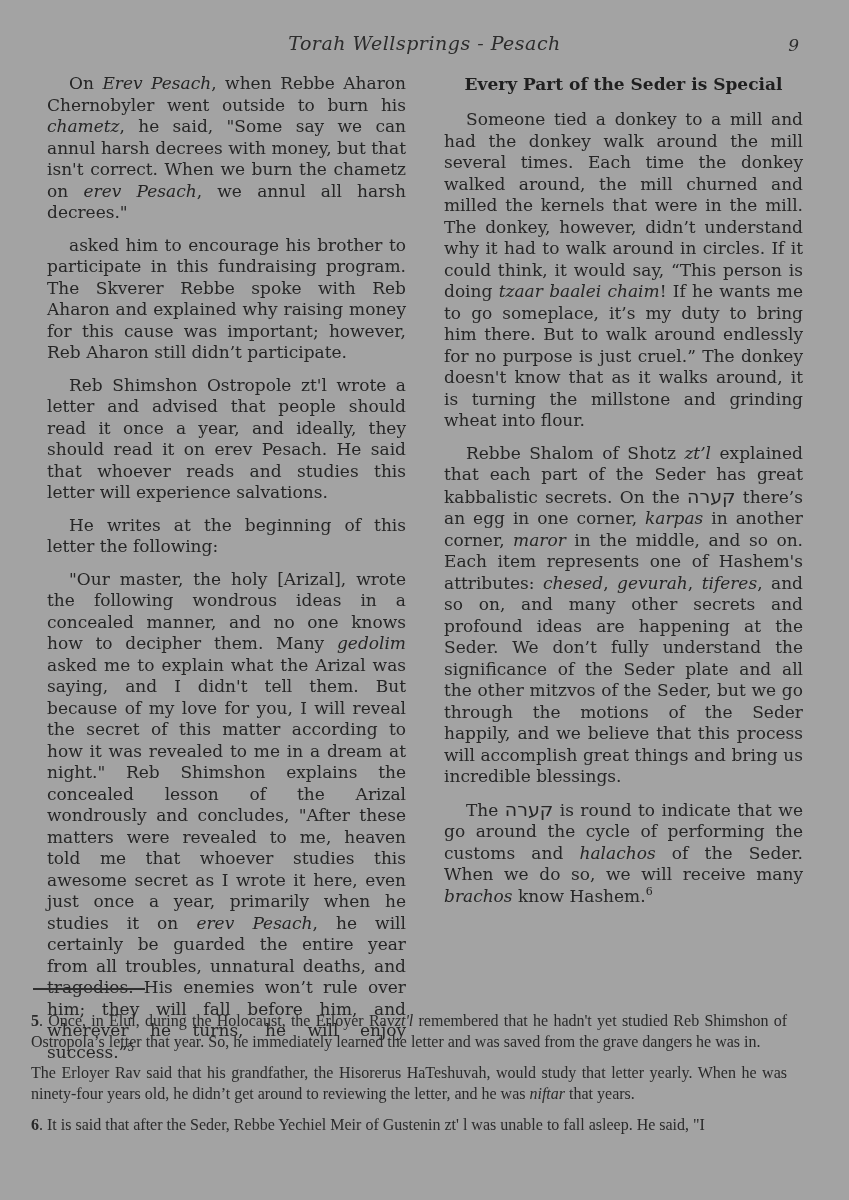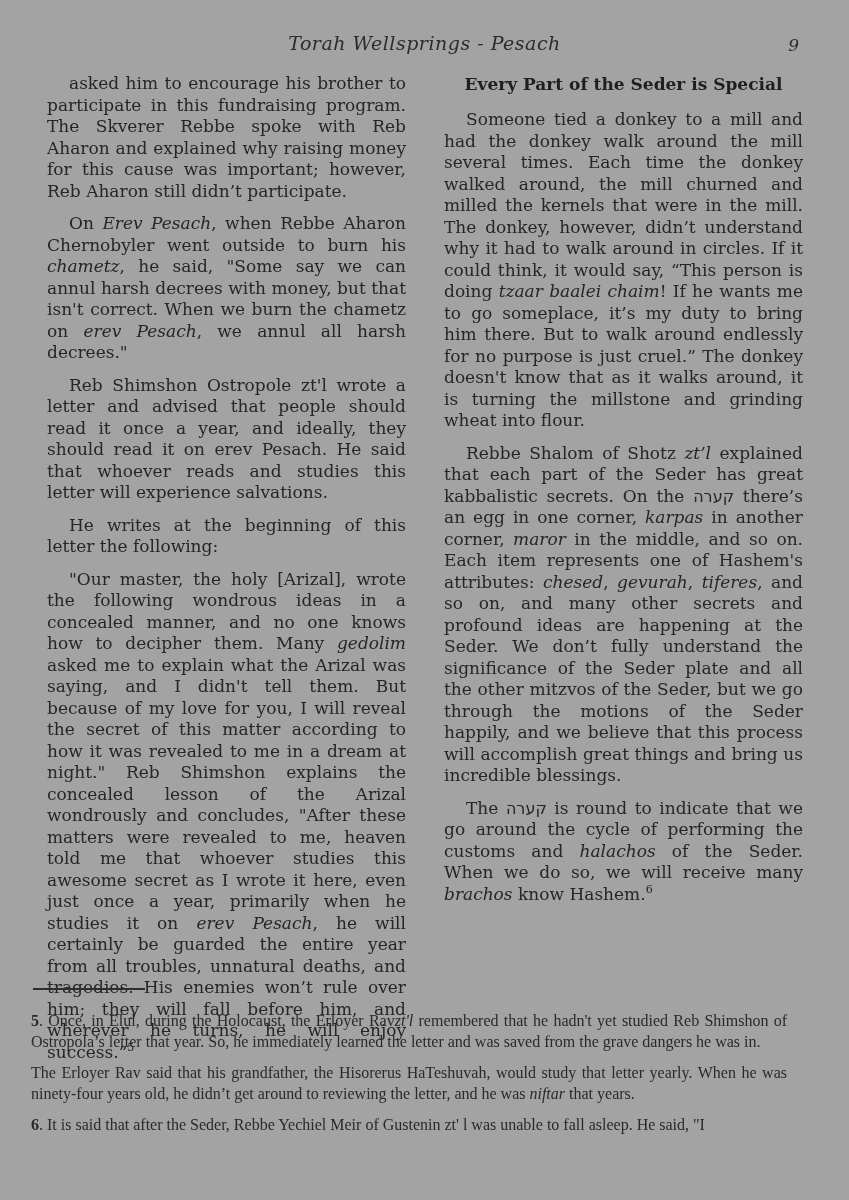--- a/index.html
+++ b/index.html
@@ -58,21 +58,21 @@
     text-align: center;
     color: #1f1f1f;
   }
   sup {
     font-size: 11px;
     line-height: 0;
     vertical-align: super;
   }
   .hebrew {
     font-family: "DejaVu Sans", sans-serif;
-    font-size: 16px;
+    font-size: 19px;
   }
   
   .footnotes {
     position: absolute;
     top: 980px;
     left: 31px;
     width: 756px;
   }
   .footnote-rule {
     width: 112px;
@@ -96,22 +96,22 @@
 <div class="page">
 
   <header>
     <div class="running-title">Torah Wellsprings - Pesach</div>
     <div class="page-number">9</div>
   </header>
 
   <main class="columns">
 
     <section class="col">
+      <p class="body-p"><span>On </span><i>Erev Pesach</i><span>, when Rebbe Aharon Chernobyler went outside to burn his </span><i>chametz</i><span>, he said, "Some say we can annul harsh decrees with money, but that isn't correct. When we burn the chametz on </span><i>erev Pesach</i><span>, we annul all harsh decrees."</span></p>
       <p class="body-p"><span>asked him to encourage his brother to participate in this fundraising program. The Skverer Rebbe spoke with Reb Aharon and explained why raising money for this cause was important; however, Reb Aharon still didn’t participate.</span></p>
-      <p class="body-p"><span>On </span><i>Erev Pesach</i><span>, when Rebbe Aharon Chernobyler went outside to burn his </span><i>chametz</i><span>, he said, "Some say we can annul harsh decrees with money, but that isn't correct. When we burn the chametz on </span><i>erev Pesach</i><span>, we annul all harsh decrees."</span></p>
       <p class="body-p"><span>Reb Shimshon Ostropole zt'l wrote a letter and advised that people should read it once a year, and ideally, they should read it on erev Pesach. He said that whoever reads and studies this letter will experience salvations.</span></p>
       <p class="body-p"><span>He writes at the beginning of this letter the following:</span></p>
       <p class="body-p"><span>"Our master, the holy [Arizal], wrote the following wondrous ideas in a concealed manner, and no one knows how to decipher them. Many </span><i>gedolim</i><span> asked me to explain what the Arizal was saying, and I didn't tell them. But because of my love for you, I will reveal the secret of this matter according to how it was revealed to me in a dream at night." Reb Shimshon explains the concealed lesson of the Arizal wondrously and concludes, "After these matters were revealed to me, heaven told me that whoever studies this awesome secret as I wrote it here, even just once a year, primarily when he studies it on </span><i>erev Pesach</i><span>, he will certainly be guarded the entire year from all troubles, unnatural deaths, and tragedies. His enemies won’t rule over him; they will fall before him, and wherever he turns, he will enjoy success.”</span><sup>5</sup></p>
     </section>
 
     <section class="col">
       <h2 class="section-heading">Every Part of the Seder is Special</h2>
       <p class="body-p"><span>Someone tied a donkey to a mill and had the donkey walk around the mill several times. Each time the donkey walked around, the mill churned and milled the kernels that were in the mill. The donkey, however, didn’t understand why it had to walk around in circles. If it could think, it would say, “This person is doing </span><i>tzaar baalei chaim</i><span>! If he wants me to go someplace, it’s my duty to bring him there. But to walk around endlessly for no purpose is just cruel.” The donkey doesn't know that as it walks around, it is turning the millstone and grinding wheat into flour.</span></p>
       <p class="body-p"><span>Rebbe Shalom of Shotz </span><i>zt’l</i><span> explained that each part of the Seder has great kabbalistic secrets. On the </span><span class="hebrew">קערה</span><span> there’s an egg in one corner, </span><i>karpas</i><span> in another corner, </span><i>maror</i><span> in the middle, and so on. Each item represents one of Hashem's attributes: </span><i>chesed</i><span>, </span><i>gevurah</i><span>, </span><i>tiferes</i><span>, and so on, and many other secrets and profound ideas are happening at the Seder. We don’t fully understand the significance of the Seder plate and all the other mitzvos of the Seder, but we go through the motions of the Seder happily, and we believe that this process will accomplish great things and bring us incredible blessings.</span></p>
       <p class="body-p"><span>The </span><span class="hebrew">קערה</span><span> is round to indicate that we go around the cycle of performing the customs and </span><i>halachos</i><span> of the Seder. When we do so, we will receive many </span><i>brachos</i><span> know Hashem.</span><sup>6</sup></p>

